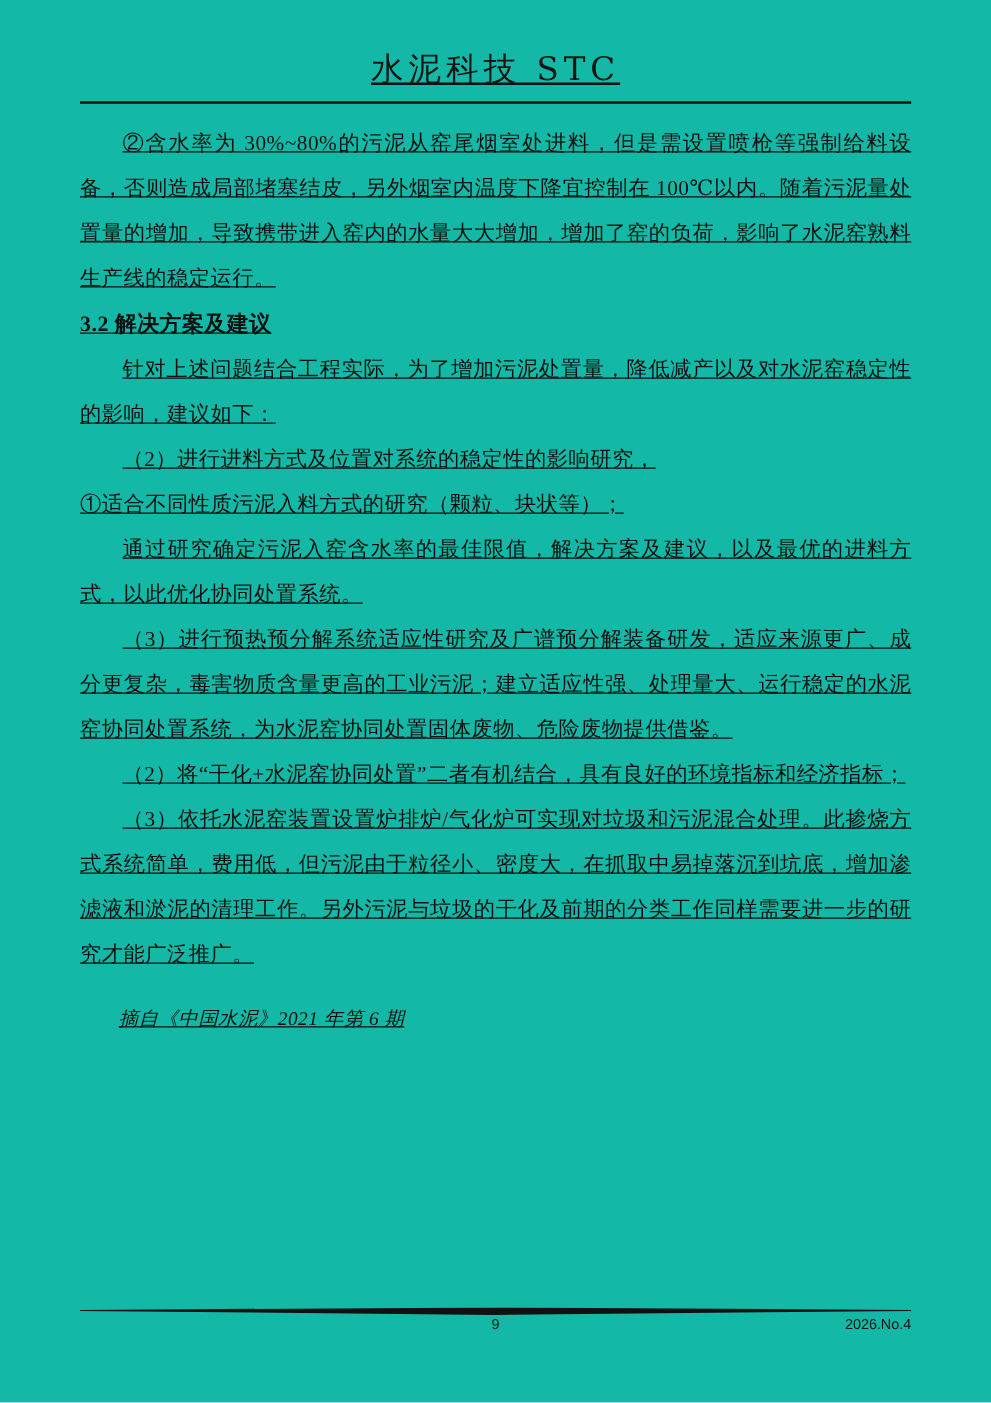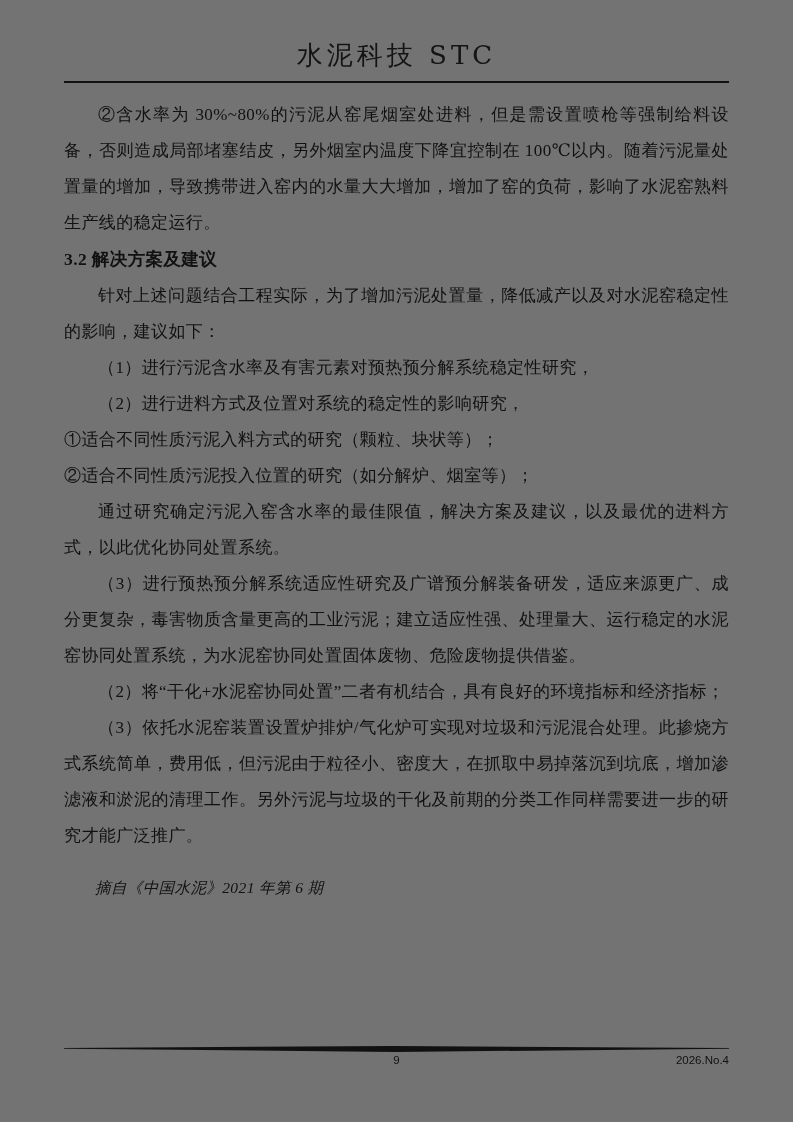--- a/index.html
+++ b/index.html
@@ -5,25 +5,26 @@
   html, body {
     margin: 0;
     padding: 0;
     background: #ffffff;
   }
   .page {
     position: relative;
     width: 793px;
     height: 1122px;
     margin: 0 auto;
-    background: #737373;
+    background: #14b8a6;
     color: #111111;
     font-family: "Liberation Serif", "DejaVu Serif", serif;
     overflow: hidden;
     box-sizing: border-box;
+    text-decoration: underline;
   }
   .header {
     padding: 38px 64px 0 64px;
   }
   .header-title {
     text-align: center;
     font-size: 26px;
     letter-spacing: 4px;
     font-family: "DejaVu Serif", "Liberation Serif", serif;
     color: #141414;
@@ -105,24 +106,22 @@
 
   <div class="header">
     <div class="header-title">水泥科技 STC</div>
     <hr class="header-rule">
   </div>
 
   <div class="content">
     <p class="para indent">②含水率为 30%~80%的污泥从窑尾烟室处进料，但是需设置喷枪等强制给料设备，否则造成局部堵塞结皮，另外烟室内温度下降宜控制在 100℃以内。随着污泥量处置量的增加，导致携带进入窑内的水量大大增加，增加了窑的负荷，影响了水泥窑熟料生产线的稳定运行。</p>
     <p class="h-sub">3.2 解决方案及建议</p>
     <p class="para indent">针对上述问题结合工程实际，为了增加污泥处置量，降低减产以及对水泥窑稳定性的影响，建议如下：</p>
-    <p class="para indent">（1）进行污泥含水率及有害元素对预热预分解系统稳定性研究，</p>
     <p class="para indent">（2）进行进料方式及位置对系统的稳定性的影响研究，</p>
     <p class="para">①适合不同性质污泥入料方式的研究（颗粒、块状等）；</p>
-    <p class="para">②适合不同性质污泥投入位置的研究（如分解炉、烟室等）；</p>
     <p class="para indent">通过研究确定污泥入窑含水率的最佳限值，解决方案及建议，以及最优的进料方式，以此优化协同处置系统。</p>
     <p class="para indent">（3）进行预热预分解系统适应性研究及广谱预分解装备研发，适应来源更广、成分更复杂，毒害物质含量更高的工业污泥；建立适应性强、处理量大、运行稳定的水泥窑协同处置系统，为水泥窑协同处置固体废物、危险废物提供借鉴。</p>
     <p class="para indent">（2）将“干化+水泥窑协同处置”二者有机结合，具有良好的环境指标和经济指标；</p>
     <p class="para indent">（3）依托水泥窑装置设置炉排炉/气化炉可实现对垃圾和污泥混合处理。此掺烧方式系统简单，费用低，但污泥由于粒径小、密度大，在抓取中易掉落沉到坑底，增加渗滤液和淤泥的清理工作。另外污泥与垃圾的干化及前期的分类工作同样需要进一步的研究才能广泛推广。</p>
     <p class="para citation">摘自《中国水泥》2021 年第 6 期</p>
   </div>
 
   <div class="footer">
     <svg class="footer-rule-svg" viewBox="0 0 665 6" preserveAspectRatio="none">
       <polygon points="0,1.9 332,0 665,1.9 665,2.7 332,6 0,2.7" fill="#111111"></polygon>

